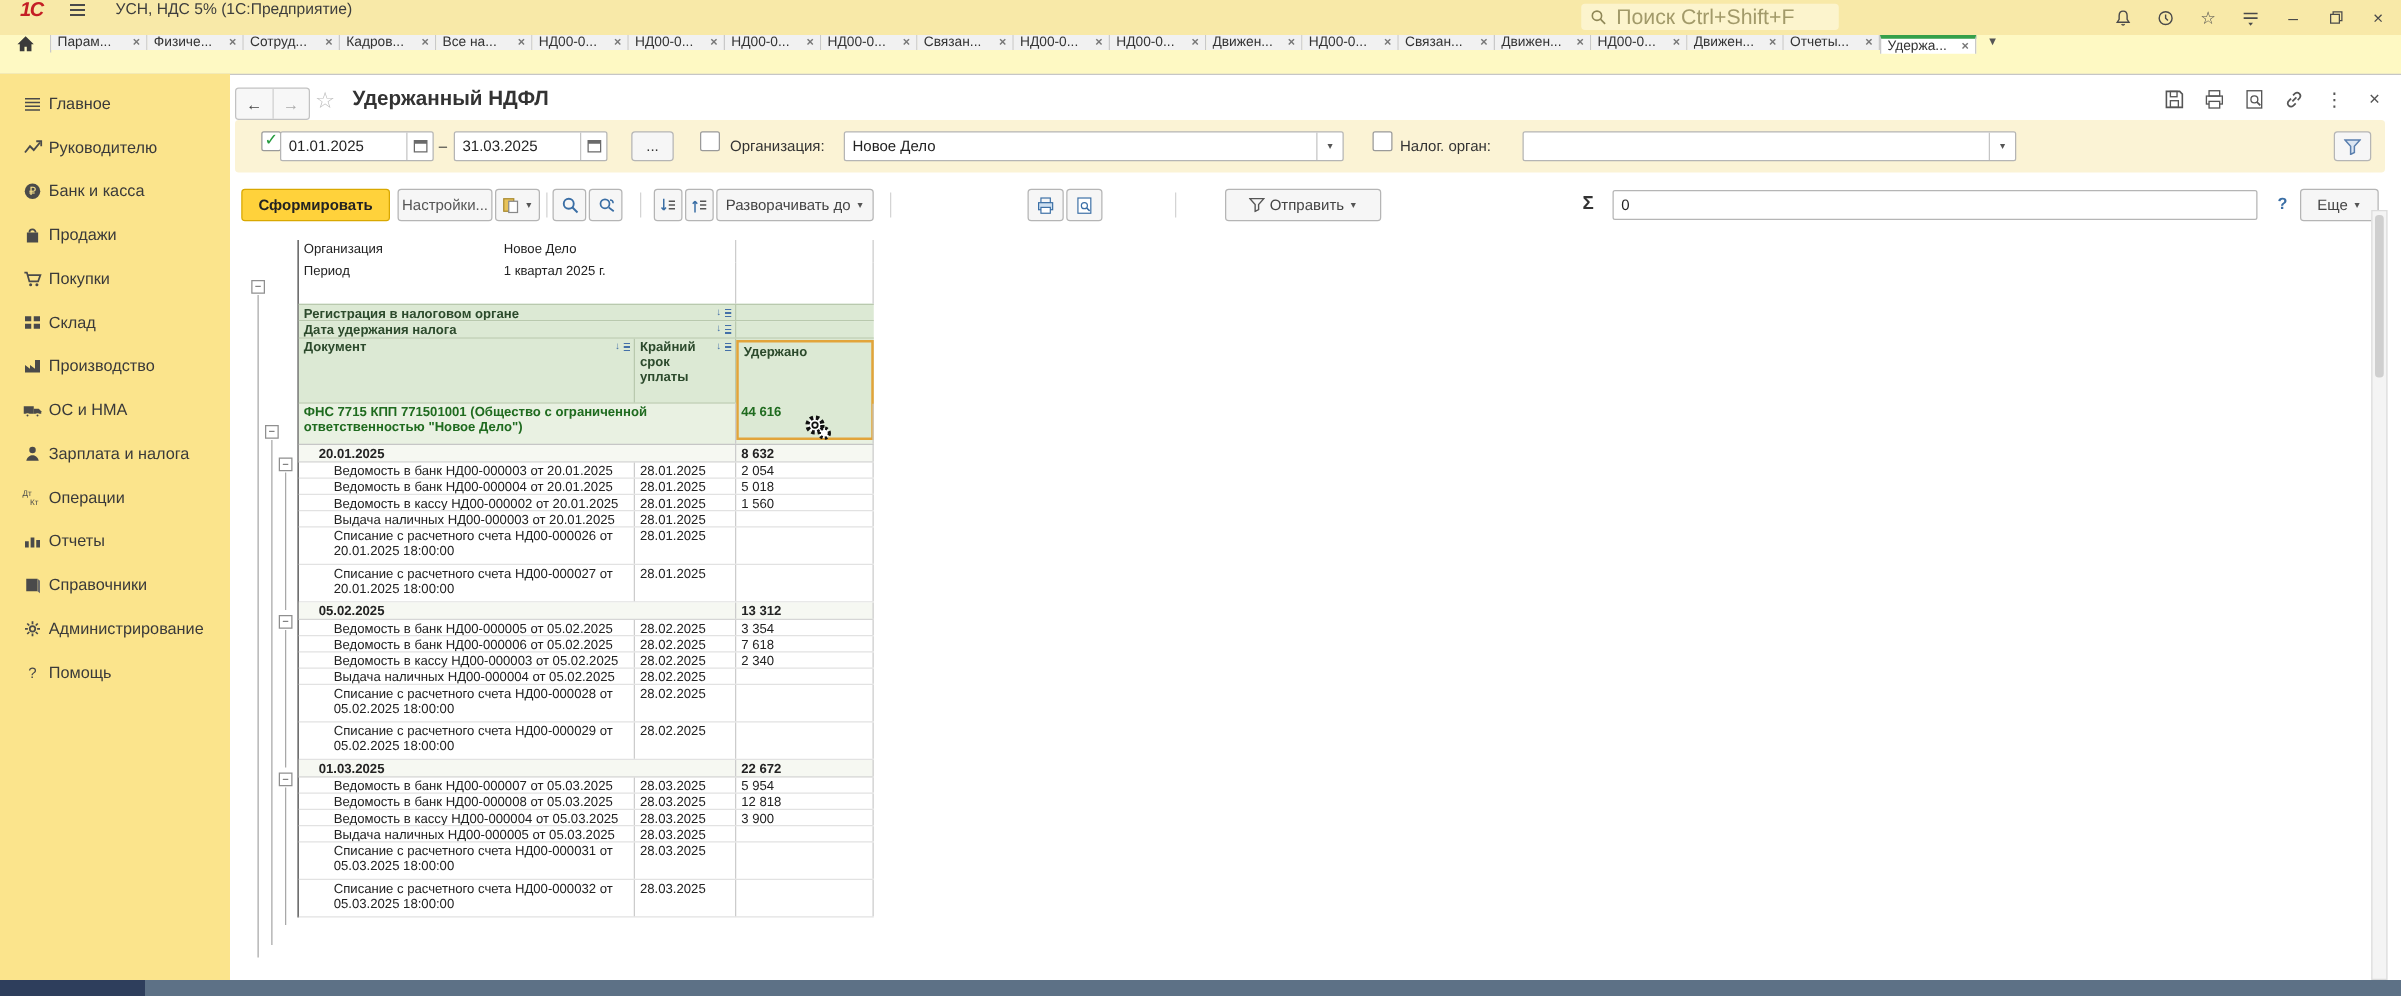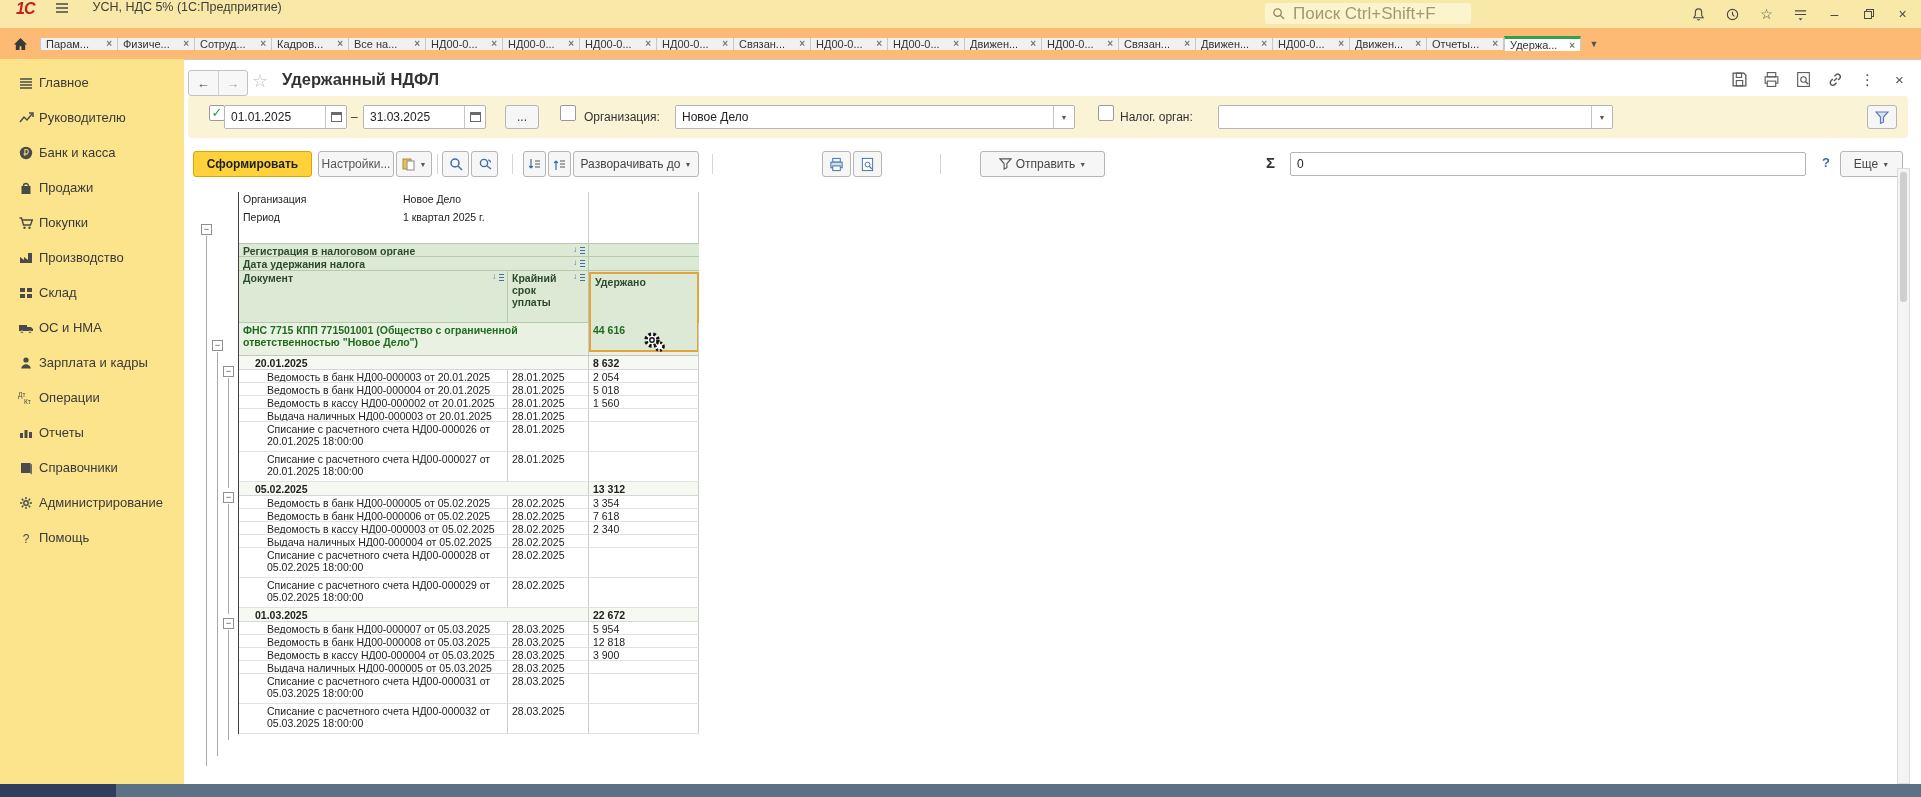--- a/index.html
+++ b/index.html
@@ -10,22 +10,22 @@
   .logo{color:#c41e25;font-weight:bold;font-style:italic;font-size:16px;margin-left:16px;letter-spacing:-1px}
   .tb-menu{margin-left:20px;color:#4a4a4a}
   .tb-title{margin-left:22px;font-size:12.5px;color:#3d3d3d}
   .tb-search{position:absolute;left:1265px;top:3px;width:192px;height:21px;background:#fcf4cd;border-radius:3px;
              display:flex;align-items:center;padding:0 7px;gap:6px}
   .tb-search input{border:none;background:transparent;outline:none;font-size:17px;color:#6e683f;width:150px;font-family:inherit}
   .tb-search input::placeholder{color:#a29a6a}
   .tb-icons{position:absolute;right:10px;top:0;height:28px;display:flex;align-items:center;gap:17px;color:#4a4a4a}
   .tb-ic{width:17px;height:17px;display:flex;align-items:center;justify-content:center;font-size:14px;cursor:default}
   
-  .tabbar{position:absolute;left:0;top:28px;width:1921px;height:31px;background:#fdba74;border-bottom:1px solid #c6c6c6;
-          display:flex;align-items:center}
+  .tabbar{position:absolute;left:0;top:28px;width:1921px;height:31px;background:#fef9c3;border-bottom:1px solid #c6c6c6;
+          display:flex;align-items:flex-start}
   .tab-home{width:40px;display:flex;align-items:center;justify-content:center;border-right:1px solid #c9c9c9}
   .tab{width:77px;box-sizing:border-box;border-right:1px solid #c9c9c9;display:flex;align-items:center;
        padding:0 5px;gap:4px;background:#f1f1f1}
   .tab .tl{font-size:11px;color:#333;white-space:nowrap;overflow:hidden;flex:1}
   .tab .tx{font-size:10px;color:#777;font-weight:bold}
   .tab.active{background:#fff;border-top:3px solid #35a04a;border-left:1px solid #c9c9c9}
   .tab-more{width:26px;display:flex;align-items:center;justify-content:center;color:#555;font-size:9px}
   
   .sidebar{position:absolute;left:0;top:59px;width:184px;height:725px;background:#fbe48c;padding-top:6px;box-sizing:border-box}
   .side-item{height:35px;display:flex;align-items:center;padding-left:17px;gap:4px;cursor:default}
@@ -283,55 +283,55 @@
           <path d="M1.5 3h2l2 7h7l1.8-5H4.5" stroke="#4a4a4a" stroke-width="1.4" fill="none"></path>
           <circle cx="6.5" cy="12.8" r="1.2" fill="#4a4a4a"></circle>
           <circle cx="11.5" cy="12.8" r="1.2" fill="#4a4a4a"></circle>
         </svg>
       </span>
     <span class="side-label">Покупки</span>
   </div>
   <div class="side-item">
     <span class="side-icon">
         <svg width="16" height="16" viewBox="0 0 16 16">
-          <path d="M2 13V7l4 3V7l4 3V3h4v10z" fill="#4a4a4a"></path>
-        </svg>
-      </span>
-    <span class="side-label">Производство</span>
-  </div>
-  <div class="side-item">
-    <span class="side-icon">
-        <svg width="16" height="16" viewBox="0 0 16 16">
           <rect x="2" y="3" width="5" height="4" fill="#4a4a4a"></rect>
           <rect x="9" y="3" width="5" height="4" fill="#4a4a4a"></rect>
           <rect x="2" y="9" width="5" height="4" fill="#4a4a4a"></rect>
           <rect x="9" y="9" width="5" height="4" fill="#4a4a4a"></rect>
         </svg>
       </span>
     <span class="side-label">Склад</span>
   </div>
   <div class="side-item">
     <span class="side-icon">
         <svg width="16" height="16" viewBox="0 0 16 16">
+          <path d="M2 13V7l4 3V7l4 3V3h4v10z" fill="#4a4a4a"></path>
+        </svg>
+      </span>
+    <span class="side-label">Производство</span>
+  </div>
+  <div class="side-item">
+    <span class="side-icon">
+        <svg width="16" height="16" viewBox="0 0 16 16">
           <rect x="1" y="5" width="8" height="6" fill="#4a4a4a"></rect>
           <path d="M9 7h4l2 2v2H9z" fill="#4a4a4a"></path>
           <circle cx="4" cy="12.3" r="1.3" fill="#4a4a4a" stroke="#fbe48c"></circle>
           <circle cx="12" cy="12.3" r="1.3" fill="#4a4a4a" stroke="#fbe48c"></circle>
         </svg>
       </span>
     <span class="side-label">ОС и НМА</span>
   </div>
   <div class="side-item">
     <span class="side-icon">
         <svg width="16" height="16" viewBox="0 0 16 16">
           <circle cx="8" cy="5" r="2.6" fill="#4a4a4a"></circle>
           <path d="M3 13.5c1-3.2 3-4.3 5-4.3s4 1.1 5 4.3z" fill="#4a4a4a"></path>
         </svg>
       </span>
-    <span class="side-label">Зарплата и кадры</span>
+    <span class="side-label">Зарплата и налога</span>
   </div>
   <div class="side-item">
     <span class="side-icon">
         <svg width="18" height="16" viewBox="0 0 18 16">
           <text x="1" y="7" font-size="6.5" fill="#4a4a4a" font-family="Liberation Sans">Дт</text>
           <text x="7" y="14" font-size="6.5" fill="#4a4a4a" font-family="Liberation Sans">Кт</text>
         </svg>
       </span>
     <span class="side-label">Операции</span>
   </div>

